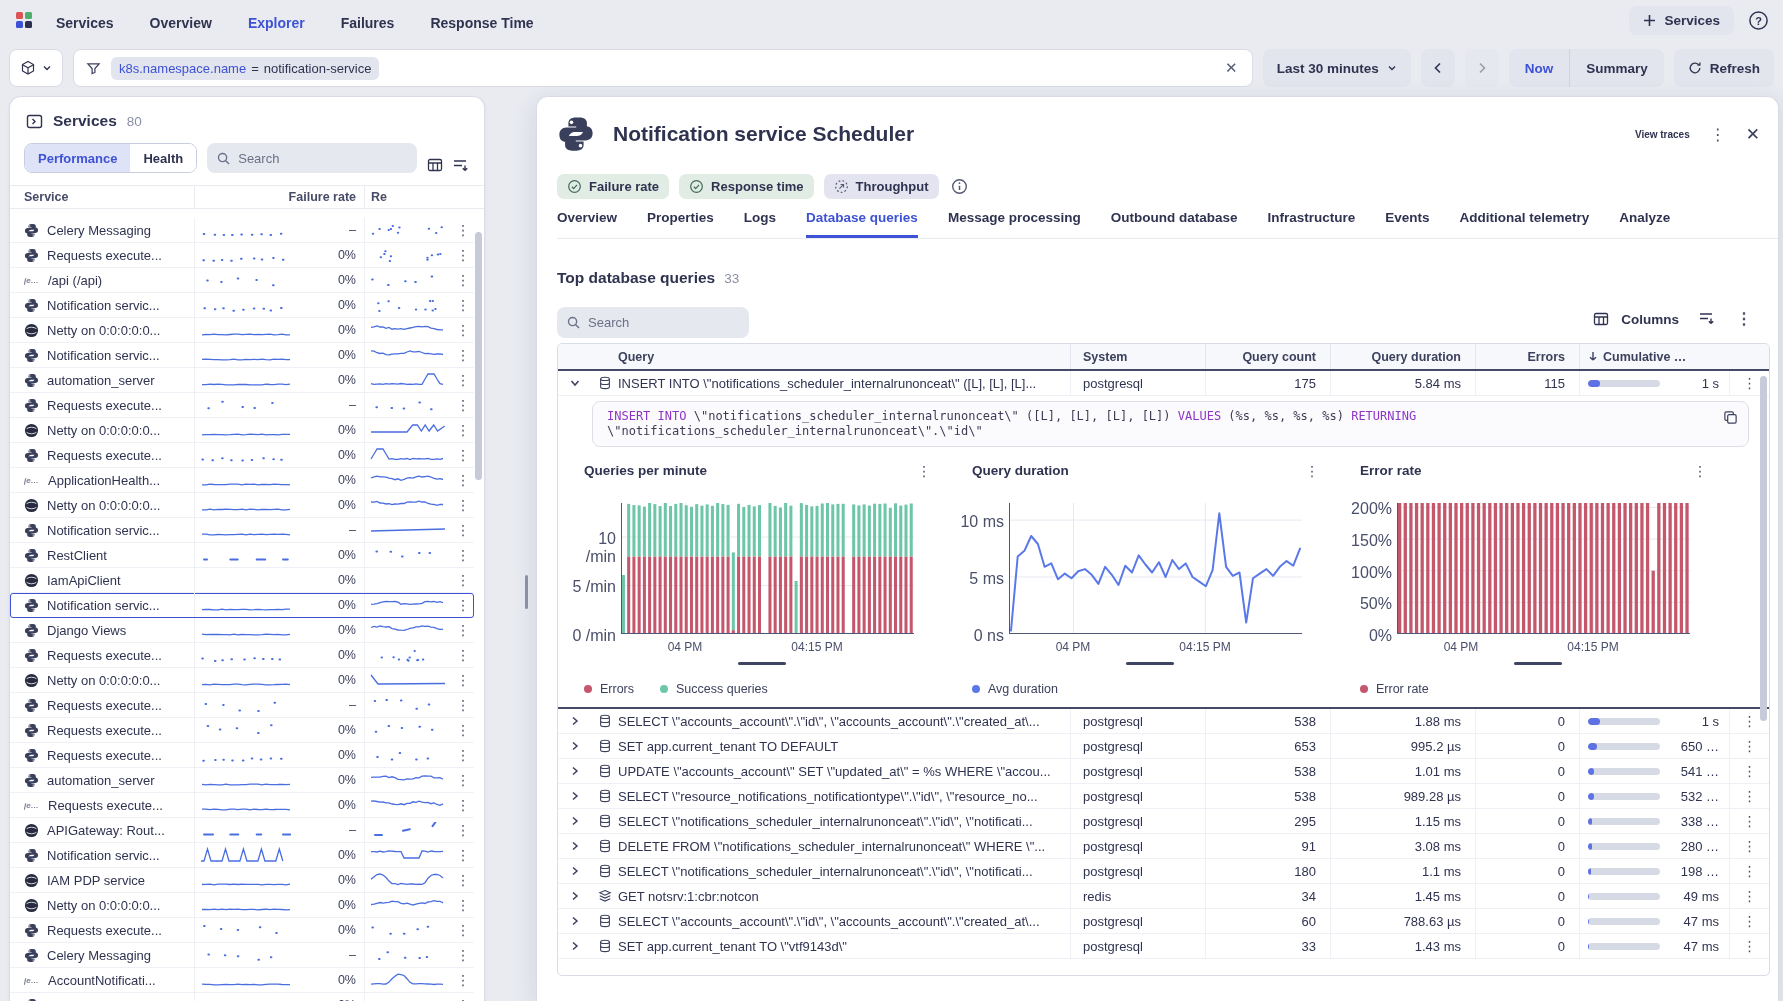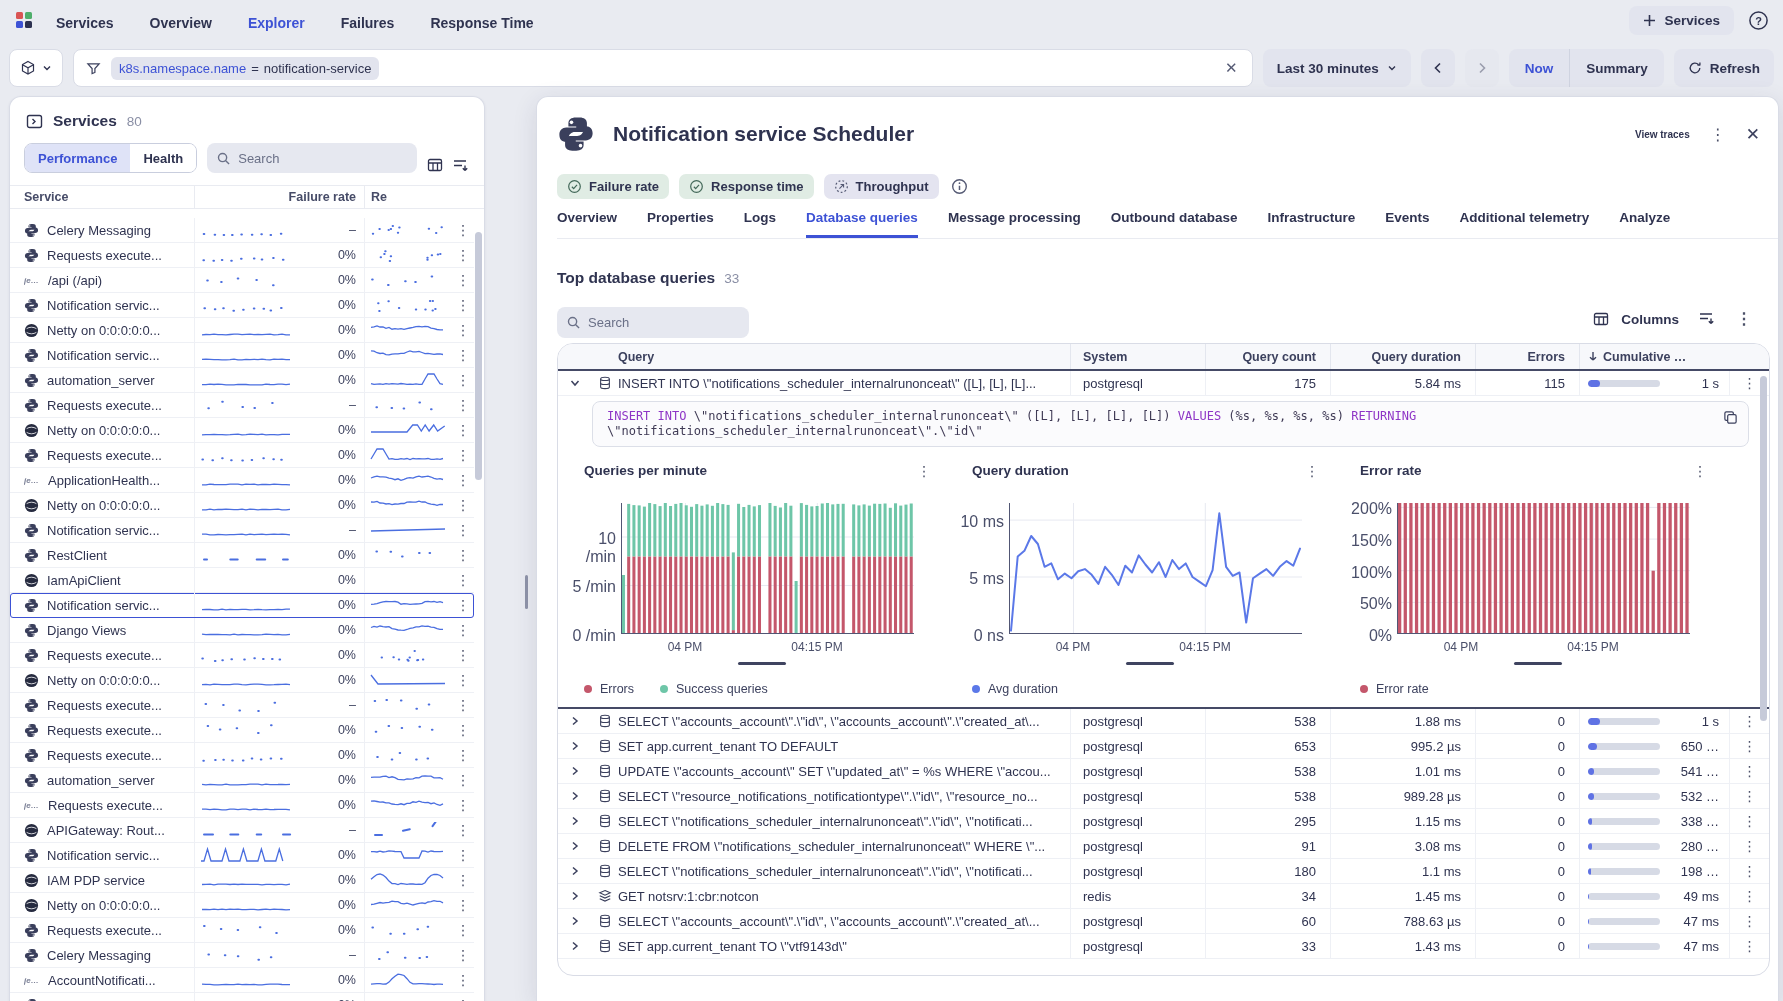--- a/index.html
+++ b/index.html
@@ -83,21 +83,21 @@
   .badge.lav{background:#e4e4f0}
   .mp-tabs{position:absolute;left:20px;top:113px;right:0;display:flex;gap:30px;border-bottom:1px solid var(--border-lt);padding-bottom:0}
   .mtab{font-size:13.5px;font-weight:700;padding-bottom:10px;cursor:pointer;color:var(--text);border-bottom:3px solid transparent}
   .mtab.active{color:var(--blue);border-bottom-color:var(--blue)}
   .sec-title{position:absolute;left:20px;top:172px;font-size:15.5px;font-weight:700;display:flex;gap:9px;align-items:baseline}
   .sec-count{color:#8a8fa5;font-weight:400;font-size:13.5px}
   .q-search{position:absolute;left:20px;top:210px;width:192px;height:31px}
   .q-tools{position:absolute;right:26px;top:212px;display:flex;align-items:center;gap:20px;color:var(--text);font-weight:700;font-size:13.5px}
   .q-tools .t{display:flex;gap:12px;align-items:flex-end;cursor:pointer}
   
-  .qwrap{position:absolute;left:20px;top:246px;width:1213px;height:633px;border:1px solid var(--border);border-radius:16px;background:#fff;overflow:hidden}
+  .qwrap{position:absolute;left:20px;top:246px;width:1213px;height:633px;border:1px solid var(--border);border-radius:5px;background:#fff;overflow:hidden}
   .qgrid{display:grid;grid-template-columns:34px 26px 1fr 135px 125px 145px 104px 150px 40px;align-items:center}
   .qhead{height:27px;background:#f7f8fb;border-bottom:2px solid var(--hdr);font-size:12.5px;font-weight:700;color:#3c415e}
   .qhead>div{height:100%;display:flex;align-items:center}
   .qrow{height:25px;border-bottom:1px solid #eef0f5;font-size:13px}
   .cell-q{overflow:hidden;white-space:nowrap;text-overflow:ellipsis;padding-right:8px}
   .cell-sys{padding-left:12px;border-left:1px solid #eef0f5;height:100%;display:flex;align-items:center}
   .num{text-align:right;padding-right:14px;border-left:1px solid #eef0f5;height:100%;display:flex;align-items:center;justify-content:flex-end}
   .cum{display:flex;align-items:center;gap:8px;border-left:1px solid #eef0f5;height:100%;padding-left:8px}
   .cum .track{width:72px;height:7px;background:#d6dae5;border-radius:4px;overflow:hidden}
   .cum .fill{height:100%;background:#5f72e4;border-radius:4px}

